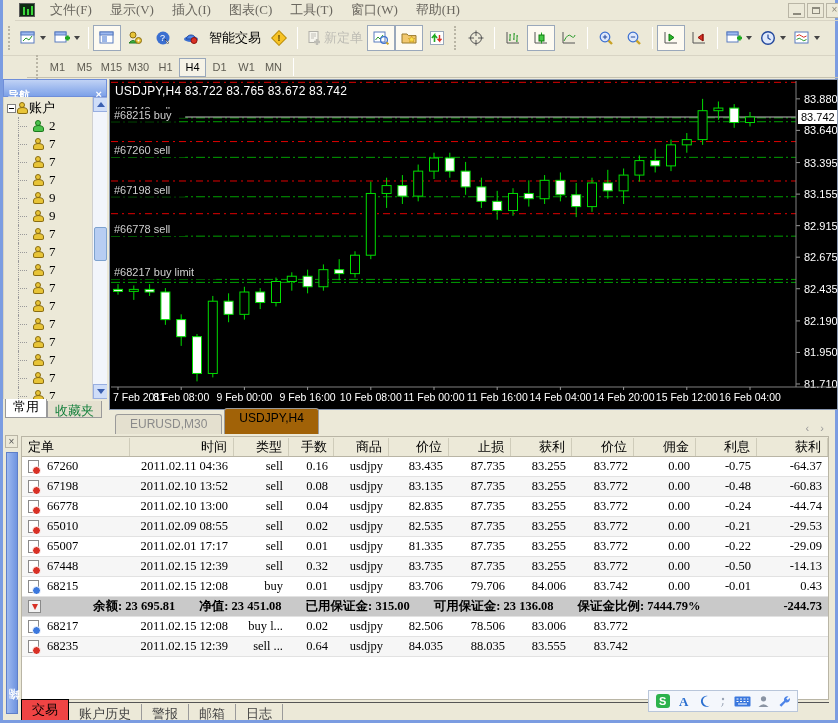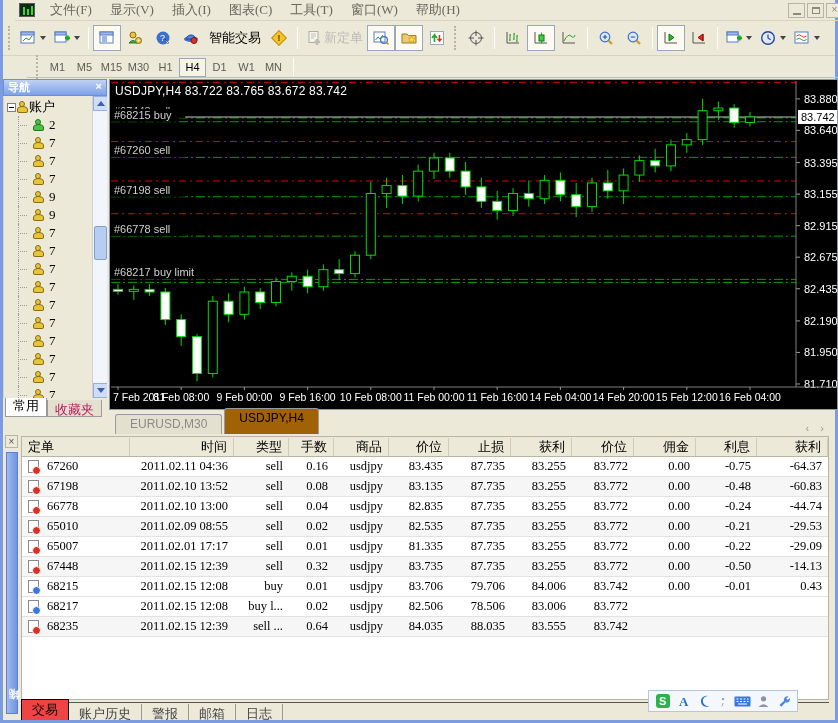--- a/index.html
+++ b/index.html
@@ -37,21 +37,21 @@
   #tfbar { position:absolute; left:0; top:57px; width:832px; height:21px; display:flex; align-items:center;
            border-bottom:1px solid #c6c2b0; padding-left:6px;margin-left:24px; }
   .tf { min-width:27px; height:19px; display:flex; align-items:center; justify-content:center;
         color:#5f5c52; font-size:11px; border:1px solid transparent; }
   .tf.active { background:#f6f3e7; border:1px solid #9aa8bb; color:#000; }
   #tf-end { width:1px; height:18px; background:#c6c2b0; border-right:1px solid #fff; margin-left:6px; }
 
   
   #navigator { position:absolute; left:0; top:79px; width:104px; height:339px; background:#ece9d8; }
   #nav-header { height:17px; background:linear-gradient(to bottom,#c0d2f5,#7da1e8); border:1px solid #6f8ed9;
-                color:#fff; font-weight:bold; display:flex; padding:0 4px; font-size:11px; }
+                color:#fff; font-weight:bold; display:flex; padding:8px 4px; font-size:11px; }
   #nav-close { margin-left:auto; color:#fff; font-size:11px; font-weight:bold; cursor:default; }
   #nav-body { position:relative; height:302px; background:#ece9d8; overflow:hidden; border-left:1px solid #d8d4c4; }
   #nav-root { display:flex; align-items:center; gap:0; padding:2px 0 0 3px; font-family:"Liberation Serif","DejaVu Serif",serif; font-size:13px; }
   #expand-box { width:9px; height:9px; border:1px solid #808080; background:#fff; position:relative; flex:0 0 auto; }
   #expand-box::after { content:""; position:absolute; left:1px; top:3px; width:5px; height:1px; background:#000; }
   .nav-item { display:flex; align-items:center; gap:4px; height:18px; padding-left:28px; position:relative;
               font-family:"Liberation Serif","DejaVu Serif",serif; font-size:13px; }
   .nav-item::before { content:""; position:absolute; left:14px; top:0; bottom:0; border-left:1px dotted #9a9a9a; }
   .nav-item::after { content:""; position:absolute; left:14px; top:9px; width:9px; border-top:1px dotted #9a9a9a; }
   .person { width:13px; height:13px; position:relative; flex:0 0 auto; }
@@ -59,21 +59,21 @@
   .person b { position:absolute; left:1px; top:5px; width:11px; height:7px; border-radius:50% 50% 20% 20%; background:#e8c437; border:1px solid #8a6d12; }
   .person.green i, .person.green b { background:#4cc24c; border-color:#1c7a1c; }
   #nav-scroll { position:absolute; right:0; top:0; width:15px; height:302px; background:#f2f5fb; border-left:1px solid #d0d0d0; }
   .sc-arrow { width:15px; height:15px; background:#cfddf8; border:1px solid #97aee0; display:flex; align-items:center; justify-content:center; }
   .sc-arrow span { width:0; height:0; border-left:4px solid transparent; border-right:4px solid transparent; }
   .sc-arrow.up span { border-bottom:5px solid #3a5fb0; }
   .sc-arrow.down { position:absolute; bottom:0; }
   .sc-arrow.down span { border-top:5px solid #3a5fb0; }
   #sc-thumb { position:absolute; top:130px; left:1px; width:13px; height:34px; background:#b7cdf2; border:1px solid #7da2ce; border-radius:2px; }
   #nav-tabs { display:flex; height:19px; align-items:flex-end; padding-left:2px; }
-  .ntab { padding:1px 7px; font-family:"Liberation Serif","DejaVu Serif",serif; font-size:13px; color:#be185d;
+  .ntab { padding:1px 7px; font-family:"Liberation Serif","DejaVu Serif",serif; font-size:13px; color:#15803d;
           border:1px solid #9a9a9a; border-top:none; background:#e4e0cf; height:17px; }
   .ntab.active { background:#fff; color:#000; height:21px; border-top:none; }
 
   
   #chartwin { position:absolute; left:106px; top:79px; width:729px; height:331px; background:#000; border:1px solid #8a98b0; }
   #chart-title { position:absolute; left:5px; top:4px; color:#fff; font-size:12px; z-index:5; letter-spacing:.2px; }
   #chart-svg { position:absolute; left:1px; top:1px; }
 
   
   #charttabs { position:absolute; left:106px; top:410px; width:729px; height:24px; display:flex; align-items:flex-end; padding-left:6px; }
@@ -772,20 +772,33 @@
           <div class="cell">0.01</div>
           <div class="cell">usdjpy</div>
           <div class="cell">83.706</div>
           <div class="cell">79.706</div>
           <div class="cell">84.006</div>
           <div class="cell">83.742</div>
           <div class="cell">0.00</div>
           <div class="cell">-0.01</div>
           <div class="cell">0.43</div>
         </div>
+        <div class="trow balrow">
+          <div class="balwrap">
+            <span class="balicon">
+              <span></span>
+            </span>
+            <span>余额: 23 695.81</span>
+            <span>净值: 23 451.08</span>
+            <span>已用保证金: 315.00</span>
+            <span>可用保证金: 23 136.08</span>
+            <span>保证金比例: 7444.79%</span>
+            <span class="balprofit">-244.73</span>
+          </div>
+        </div>
         <div class="trow pending">
           <div class="cell first">
             <span class="doc buy"></span>
             <span>68217</span>
           </div>
           <div class="cell">2011.02.15 12:08</div>
           <div class="cell">buy l...</div>
           <div class="cell">0.02</div>
           <div class="cell">usdjpy</div>
           <div class="cell">82.506</div>

